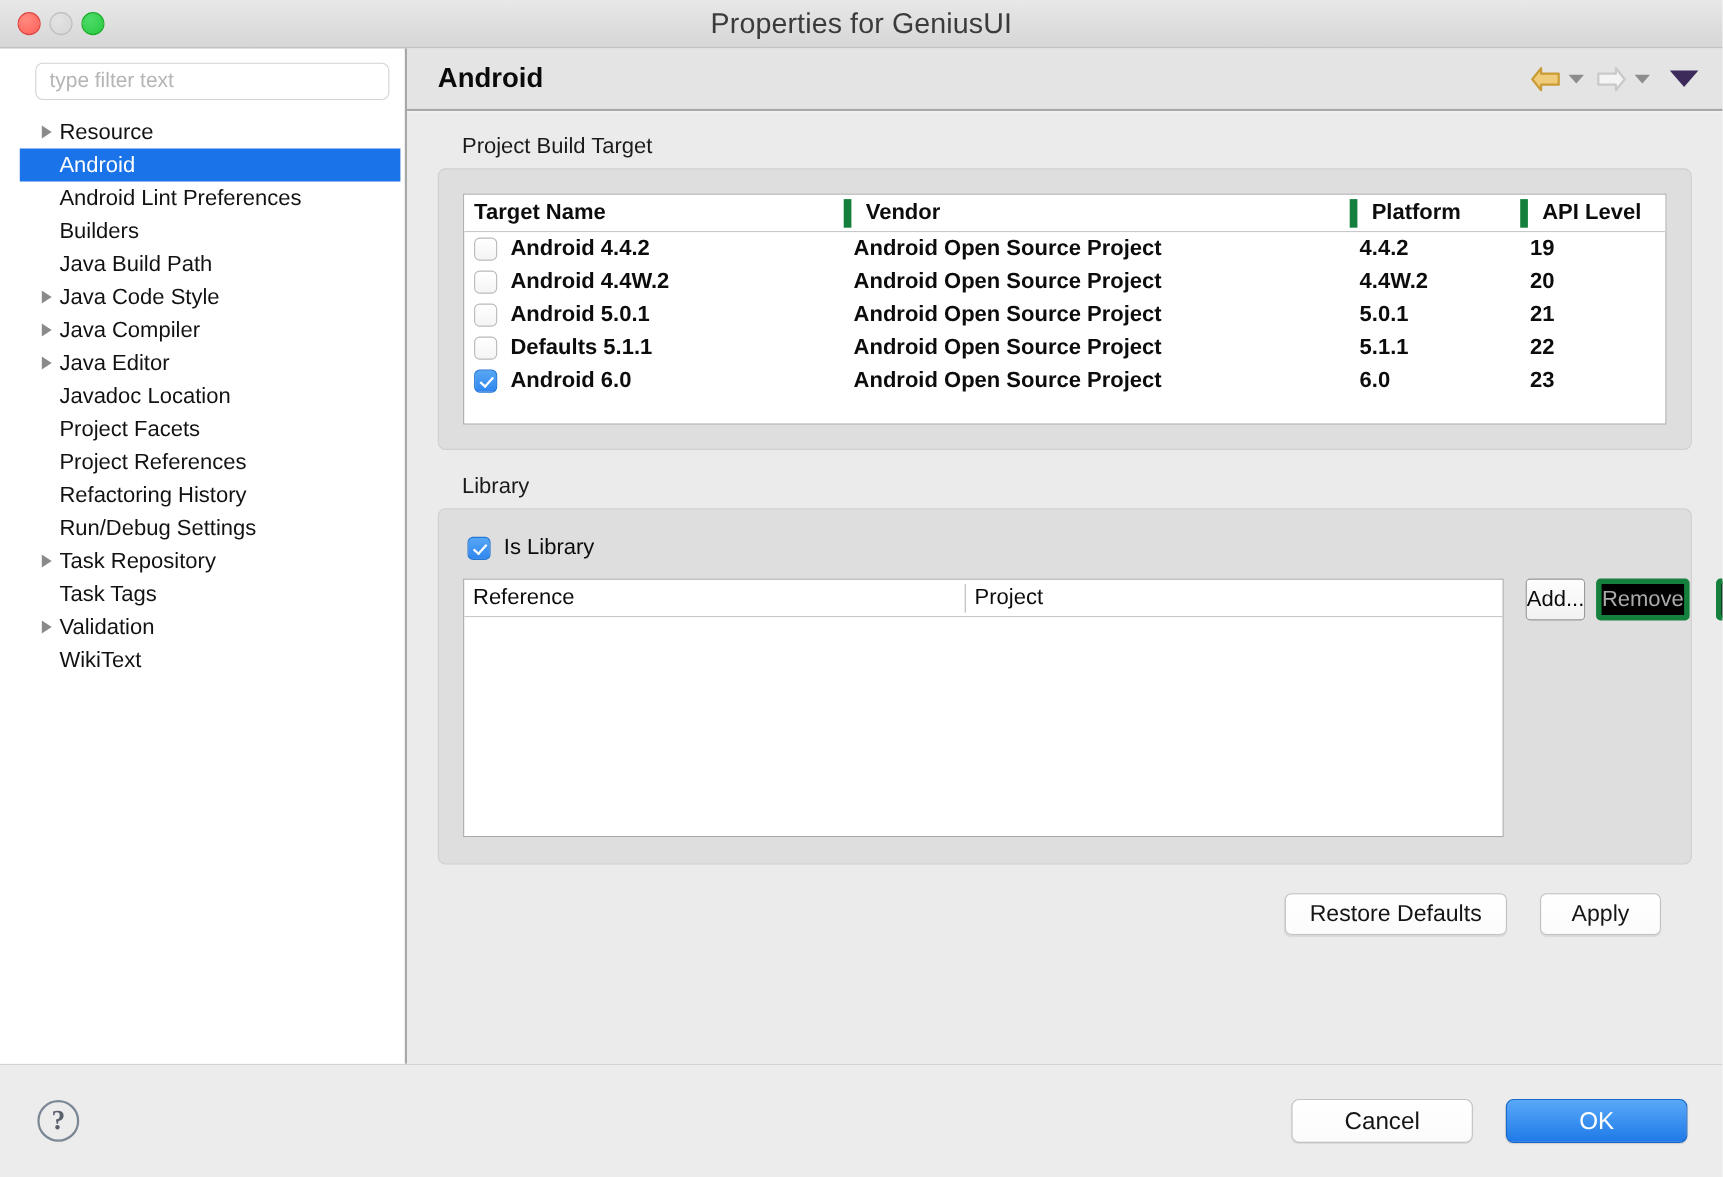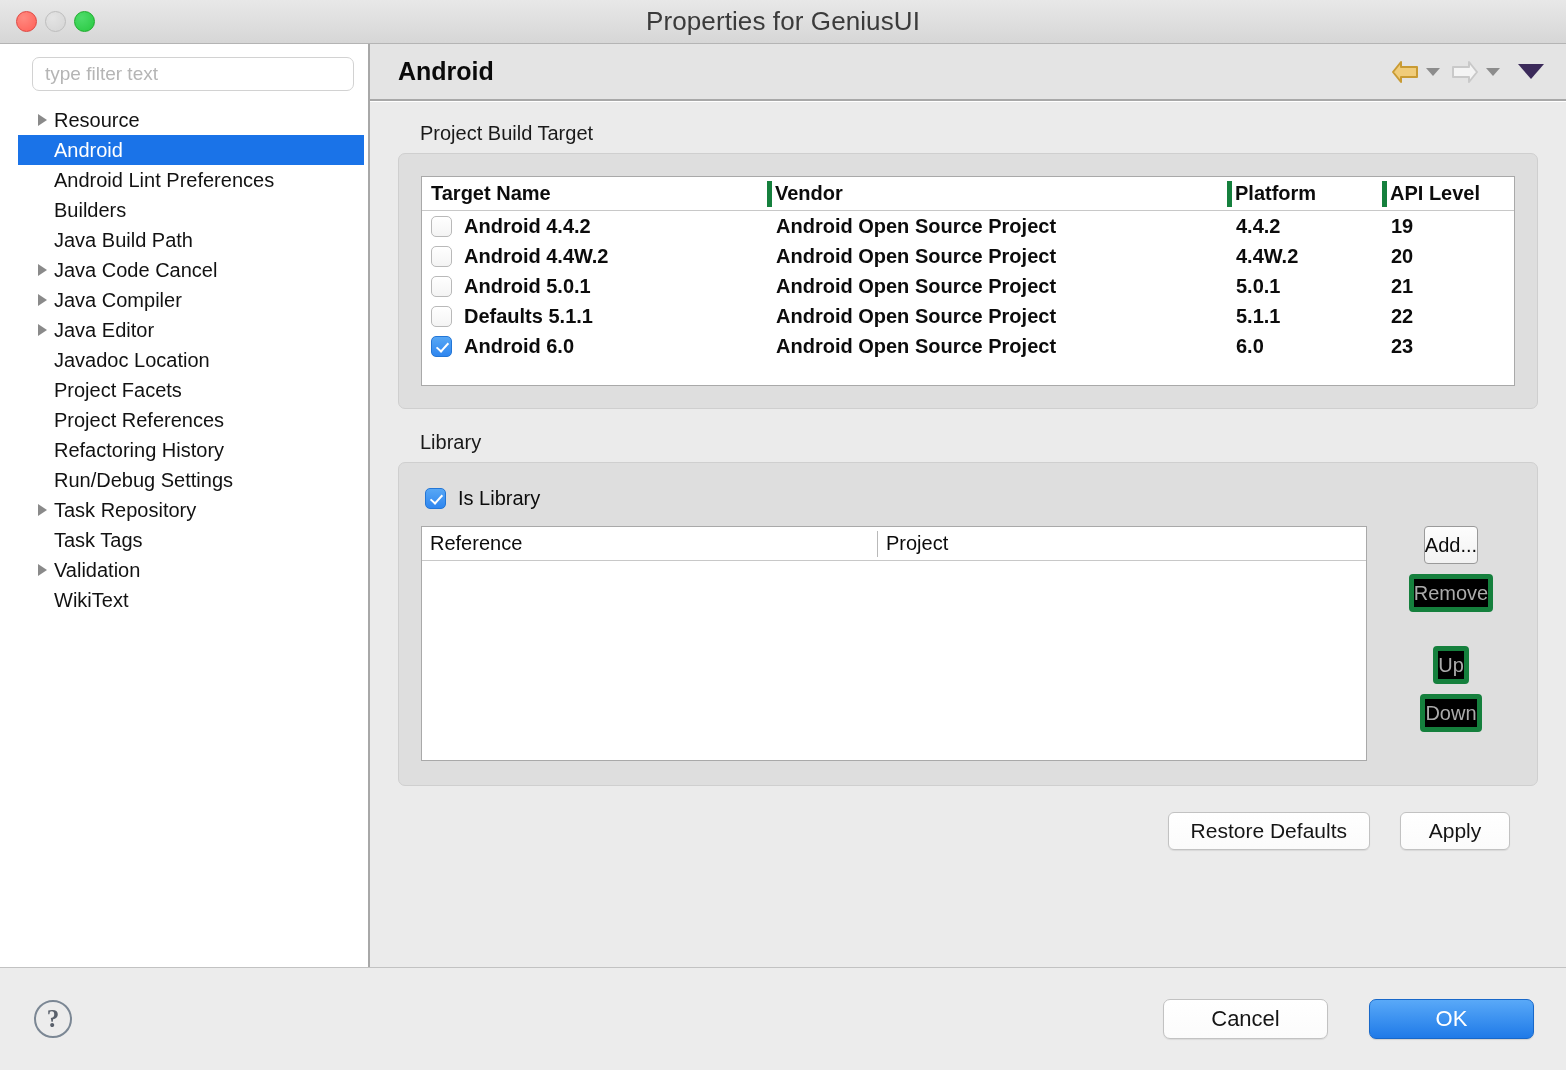--- a/index.html
+++ b/index.html
@@ -183,25 +183,25 @@
   .tbl-head {
     display: flex;
     height: 34px;
     align-items: center;
     border-bottom: 1px solid #c8c8c8;
     background: #ffffff;
   }
   .tbl-head .th {
     font-size: 20px;
     color: #0c0c0c;
-    padding-left: 3px;
+    padding-left: 13px;
     height: 26px;
     display: flex;
     align-items: center;
-    border-left: 5px solid #15803d;
+    border-left: 7px solid #15803d;
   }
   .tbl-head .th:first-child { border-left: none; padding-left: 9px; }
   .tbl-row {
     display: flex;
     align-items: center;
     height: 30px;
     font-size: 20px;
     color: #0c0c0c;
   }
   .tbl-row .td {
@@ -258,21 +258,21 @@
   .lib-head { display:flex; height: 34px; align-items:center; border-bottom:1px solid #c8c8c8; }
   .lib-head .th {
     font-size: 20px; color: #0c0c0c; padding-left: 8px;
     height: 26px; display:flex; align-items:center;
     border-left: 1px solid #b9b9b9;
   }
   .lib-head .th:first-child { border-left:none; }
   .c-ref { width: 455px; flex: 0 0 455px; }
   .c-proj { flex: 1 1 auto; }
 
-  .lib-buttons { width: 128px; flex: 0 0 128px; display: flex; flex-direction: column; gap: 10px; align-items: center; }
+  .lib-buttons { width: 128px; flex: 0 0 128px; display: flex; flex-direction: row; gap: 10px; }
   .btn-side {
     height: 38px;
     border-radius: 4px;
     font-size: 20px;
     font-family: "Liberation Sans", sans-serif;
     display: flex; align-items: center; justify-content: center;
     background: linear-gradient(to bottom,#fdfdfd,#f2f2f2);
     border: 1px solid #9a9a9a;
     color: #0c0c0c;
     cursor: default;
@@ -340,21 +340,20 @@
     background: linear-gradient(to bottom,#ffffff,#fbfbfb);
     border: 1px solid #c2c2c2;
     box-shadow: 0 1px 1px rgba(0,0,0,.08);
     color: #151515;
   }
   .btn-ok {
     background: linear-gradient(to bottom,#59a9f8,#1f7ae8);
     border: 1px solid #1868c9;
     color: #ffffff;
     box-shadow: 0 1px 1px rgba(0,0,0,.12);
-    margin-left: 11px;
   }
 </style>
 </head>
 <body>
 
 <div class="window">
 
   <div class="titlebar">
     <div class="traffic">
       <span class="tl-dot tl-close"></span>
@@ -386,21 +385,21 @@
           <div class="tree-item">
             <span class="twisty"></span>
             <span class="tree-label">Builders</span>
           </div>
           <div class="tree-item">
             <span class="twisty"></span>
             <span class="tree-label">Java Build Path</span>
           </div>
           <div class="tree-item">
             <span class="twisty has"></span>
-            <span class="tree-label">Java Code Cancel</span>
+            <span class="tree-label">Java Code Style</span>
           </div>
           <div class="tree-item">
             <span class="twisty has"></span>
             <span class="tree-label">Java Compiler</span>
           </div>
           <div class="tree-item">
             <span class="twisty has"></span>
             <span class="tree-label">Java Editor</span>
           </div>
           <div class="tree-item">

